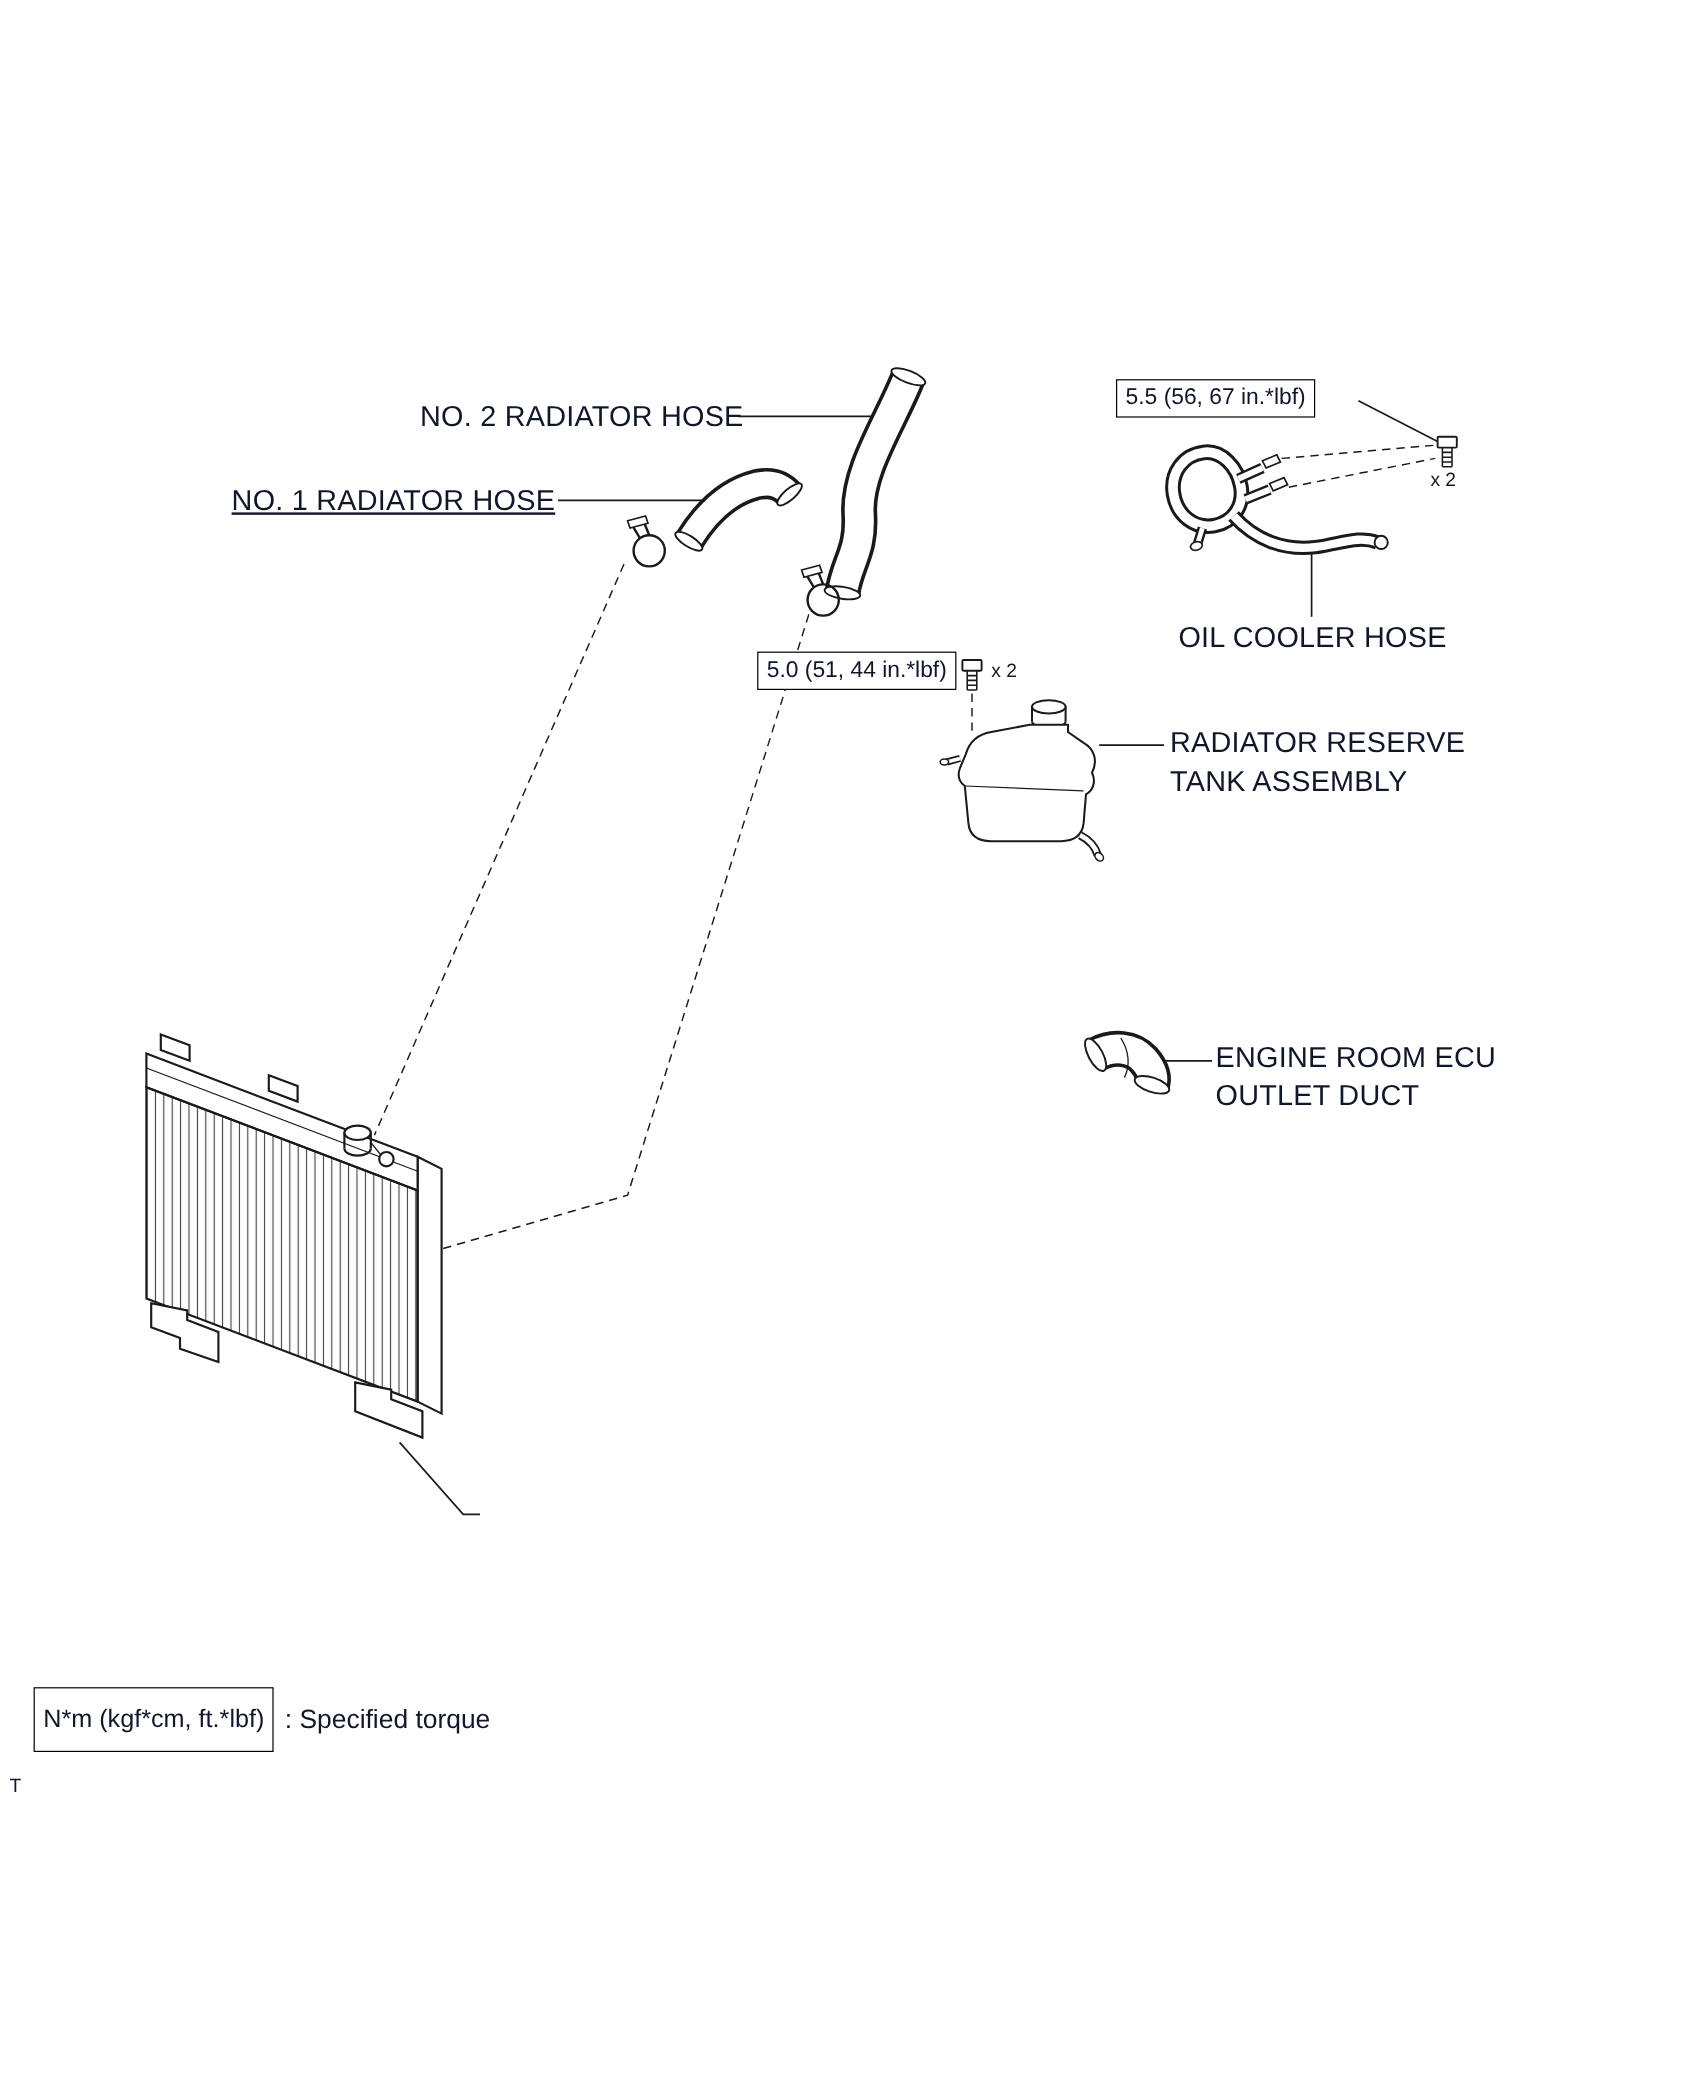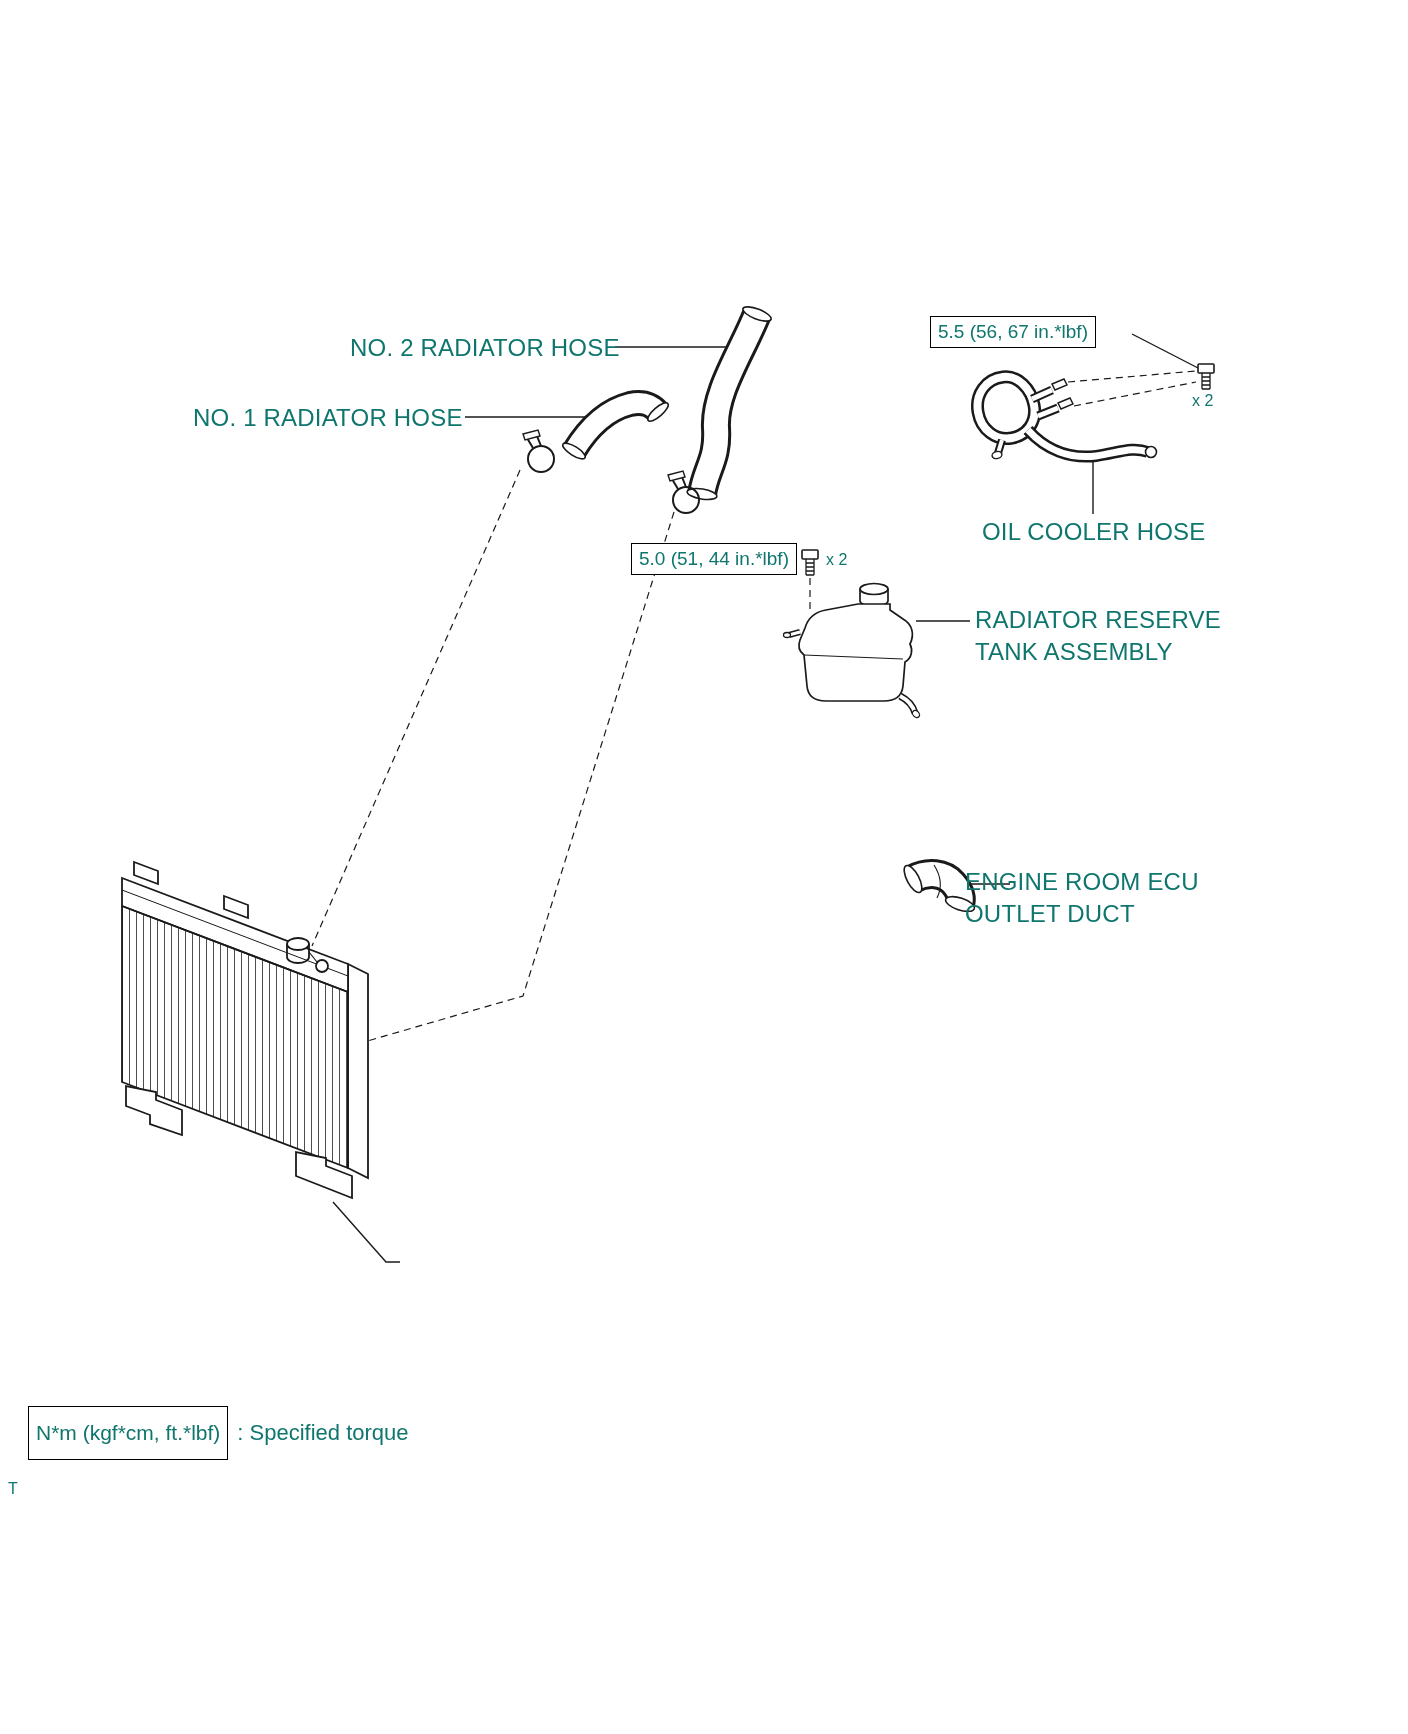--- a/index.html
+++ b/index.html
@@ -1,18 +1,18 @@
 <!DOCTYPE html>
 <html><head>
 <meta charset="utf-8">
 <style>
   html,body { margin:0; padding:0; background:#ffffff; }
   .canvas {
     position:relative; width:1408px; height:1734px; background:#ffffff;
-    font-family:"Liberation Sans", sans-serif; color:#0f766e;
+    font-family:"Liberation Sans", sans-serif; color:#0f172a;
     overflow:hidden;
   }
   svg.art { position:absolute; left:0; top:0; }
   .label { position:absolute; font-size:24px; white-space:nowrap; letter-spacing:0.2px; }
   .label.wrap { white-space:normal; width:262px; line-height:1.35; }
   .torque-box {
     position:absolute; font-size:19px; border:1.6px solid #000;
     padding:4px 7px; background:#fff; white-space:nowrap;
   }
   .count { position:absolute; font-size:16px; white-space:nowrap; }
@@ -142,35 +142,35 @@
       <circle cx="322" cy="966" r="6"></circle>
       <path d="M 309,952 L 317,962" stroke-width="1.2" fill="none"></path>
 
       <polygon points="126,1086 126,1106 150,1115 150,1124 182,1135 182,1110 156,1100 156,1092"></polygon>
       <polygon points="296,1152 296,1176 352,1198 352,1176 326,1166 326,1158"></polygon>
     </g>
   </svg>
 
   <div class="label" style="left:350px; top:334px;">NO. 2 RADIATOR HOSE</div>
 
-  <div class="label" style="left:193px; top:404px;">NO. 1 RADIATOR HOSE</div>
+  <div class="label" style="left:193px; top:404px;text-decoration:underline;">NO. 1 RADIATOR HOSE</div>
 
   <div class="torque-box" style="left:930px; top:316px;">5.5 (56, 67 in.*lbf)</div>
 
   <div class="count" style="left:1192px; top:392px;">x 2</div>
 
   <div class="label" style="left:982px; top:518px;">OIL COOLER HOSE</div>
 
   <div class="torque-box" style="left:583px; top:543px;margin-left:48px;">5.0 (51, 44 in.*lbf)</div>
 
   <div class="count" style="left:826px; top:551px;">x 2</div>
 
   <div class="label wrap" style="left:975px; top:604px;">RADIATOR RESERVE TANK ASSEMBLY</div>
 
-  <div class="label wrap" style="left:965px; top:866px;">ENGINE ROOM ECU OUTLET DUCT</div>
+  <div class="label wrap" style="left:1013px; top:866px;">ENGINE ROOM ECU OUTLET DUCT</div>
 
 
   <div class="legend" style="left:28px; top:1406px;">
     <span class="ubox">N*m (kgf*cm, ft.*lbf)</span>
     <span>: Specified torque</span>
   </div>
 
   <div class="corner" style="left:8px; top:1480px;">T</div>
 
 </div>

